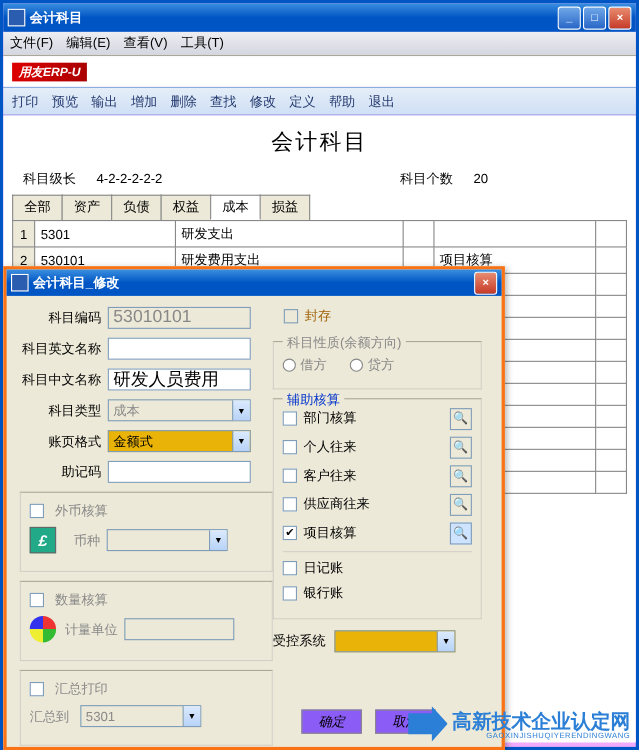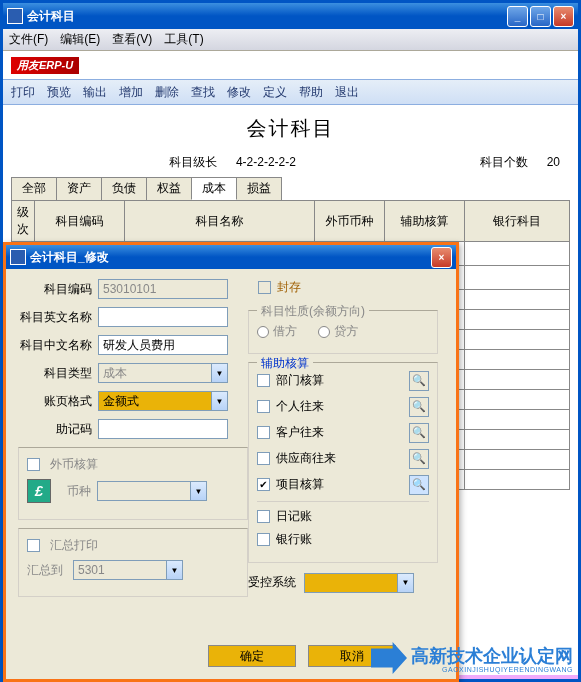--- a/index.html
+++ b/index.html
@@ -18,40 +18,40 @@
 .menubar span { color: #000; }
 
 .logobar { height: 28px; background: #fff; display: flex; align-items: center; padding: 0 8px; }
 .logobox { padding: 1px 6px; background: linear-gradient(to right, #d00, #a00); color: #fff; font-weight: bold; font-style: italic; font-size: 11px; }
 
 .toolbar { height: 26px; background: linear-gradient(to bottom, #e5eef8, #cfdff5); display: flex; align-items: center; padding: 0 8px; gap: 12px; border-top: 1px solid #8caee0; border-bottom: 1px solid #8caee0; }
 .toolbar span { color: #243a6f; }
 
 .content { background: #fff; height: 570px; padding: 6px 8px; position: relative; }
 .pagetitle { text-align: center; font-size: 20px; font-family: "SimSun"; padding: 4px 0 10px 0; letter-spacing: 2px; }
-.inforow { display: flex; gap: 24px; padding: 2px 10px; font-size: 13px; justify-content: flex-end; }
+.inforow { display: flex; gap: 56px; padding: 2px 10px; font-size: 13px; }
 .inforow .lbl { margin-right: 12px; }
 
 .tabs { display: flex; margin-top: 4px; }
 .tab { border: 1px solid #888; border-bottom: none; padding: 2px 10px; background: #ece9d8; margin-right: -1px; }
 .tab.active { background: #fff; border-bottom: 1px solid #fff; position: relative; z-index: 2; }
 
 .grid { border: 1px solid #888; border-collapse: collapse; width: 100%; }
 .grid th, .grid td { border: 1px solid #888; padding: 3px 5px; text-align: left; background: #fff; height: 20px; font-size: 12px; }
 .grid th { background: #ece9d8; text-align: center; font-weight: normal; }
 .grid .rowh { background: #ece9d8; text-align: center; width: 20px; }
 
 
 .dialog { position: absolute; left: 3px; top: 242px; width: 456px; height: 440px; border: 3px solid #f97316; background: #ece9d8; z-index: 100; box-shadow: 2px 2px 6px rgba(0,0,0,.3); }
 .dialog .titlebar { height: 24px; }
 .dbody { padding: 10px 12px; position: relative; height: 410px; }
 
 .formrow { display: flex; align-items: center; margin-bottom: 8px; }
 .formrow .flbl { width: 74px; text-align: right; margin-right: 6px; color: #000; }
-.txt { border: 1px solid #7f9db9; height: 20px; padding: 1px 4px; background: #fff; width: 130px; font-size: 12px; }
+.txt { border: 1px solid #7f9db9; height: 20px; padding: 1px 4px; background: #fff; width: 130px; font-size: 16px; }
 .txt.dis { background: #ece9d8; color: #888; }
 .sel { border: 1px solid #7f9db9; height: 20px; background: #eab308; width: 130px; display: flex; align-items: center; justify-content: space-between; padding-left: 4px; }
 .sel .arrow { width: 16px; height: 18px; background: linear-gradient(#dbeafd,#b8d3f7); border-left: 1px solid #7f9db9; display: flex; align-items: center; justify-content: center; font-size: 8px; }
 
 .leftcol { width: 230px; float: left; }
 .rightcol { width: 190px; float: left; }
 
 .fieldset { border: 1px solid #d4d0c8; border-top: 1px solid #aca899; padding: 8px 8px; margin-bottom: 8px; position: relative; }
 .fieldset .leg { position: absolute; top: -8px; left: 8px; background: #ece9d8; padding: 0 4px; color: #888; }
 .fieldset.active .leg { color: #0033cc; }
@@ -59,21 +59,21 @@
 .chk { display: flex; align-items: center; margin-bottom: 6px; gap: 6px; }
 .chkbox { width: 13px; height: 13px; border: 1px solid #7f9db9; background: #fff; display: inline-flex; align-items: center; justify-content: center; font-size: 10px; line-height: 10px; }
 .chk .zoom { width: 20px; height: 20px; border: 1px solid #7f9db9; background: #ece9d8; margin-left: auto; display: flex; align-items: center; justify-content: center; font-size: 11px; }
 .radio { display: inline-flex; align-items: center; gap: 4px; color: #888; margin-right: 18px; }
 .radiob { width: 12px; height: 12px; border: 1px solid #888; border-radius: 50%; background: #fff; }
 
 .icon-pound { width: 24px; height: 24px; background: #2a8; border: 1px solid #666; display: flex; align-items: center; justify-content: center; color: #fff; font-style: italic; font-weight: bold; font-size: 14px; }
 .icon-pie { width: 24px; height: 24px; border-radius: 50%; background: conic-gradient(#e33 0 90deg, #3b3 90deg 180deg, #ee3 180deg 270deg, #33e 270deg 360deg); }
 
 .btnrow { position: absolute; bottom: 12px; right: 60px; display: flex; gap: 12px; }
-.btn { width: 88px; height: 22px; border: 1px solid #888; background: #eab308; display: flex; align-items: center; justify-content: center; }
+.btn { width: 55px; height: 22px; border: 1px solid #888; background: #8b5cf6; display: flex; align-items: center; justify-content: center; font-style: italic; }
 
 .watermark { position: absolute; right: 8px; bottom: 8px; display: flex; align-items: center; gap: 4px; z-index: 200; justify-content: flex-end; }
 .wm-icon { width: 36px; height: 32px; background: #2b7fd6; clip-path: polygon(0 20%, 60% 20%, 60% 0, 100% 50%, 60% 100%, 60% 80%, 0 80%); }
 .wm-text { color: #2b7fd6; font-size: 18px; font-weight: bold; font-family: "Microsoft YaHei", sans-serif; }
 .wm-sub { font-size: 7px; color: #2b7fd6; letter-spacing: 0.5px; text-align: right; margin-top: -2px; }
 </style>
 </head>
 <body>
 
 <div class="mainwin">
@@ -122,28 +122,20 @@
       <div class="tab">全部</div>
       <div class="tab">资产</div>
       <div class="tab">负债</div>
       <div class="tab">权益</div>
       <div class="tab active">成本</div>
       <div class="tab">损益</div>
     </div>
 
     <table class="grid">
       <tbody>
-          <tr>
-        <th class="rowh">级次</th>
-        <th style="width:90px">科目编码</th>
-        <th style="width:190px">科目名称</th>
-        <th style="width:70px">外币币种</th>
-        <th style="width:80px">辅助核算</th>
-        <th>银行科目</th>
-      </tr>
       <tr>
         <td class="rowh">1</td>
         <td>5301</td>
         <td>研发支出</td>
         <td></td>
         <td></td>
         <td></td>
       </tr>
       <tr>
         <td class="rowh">2</td>
@@ -287,20 +279,31 @@
         <div class="formrow">
           <div class="icon-pound">£</div>
           <div style="width:40px;text-align:right;margin-right:6px;color:#888">币种</div>
           <div class="sel" style="background:#ece9d8;width:110px">
               <span></span>
               <div class="arrow">▼</div>
             </div>
         </div>
       </div>
 
+      <div class="fieldset">
+        <div class="chk">
+            <div class="chkbox"></div>
+            <span class="leg" style="position:static;color:#888">数量核算</span>
+          </div>
+        <div class="formrow">
+          <div class="icon-pie"></div>
+          <div style="width:56px;text-align:right;margin-right:6px;color:#888">计量单位</div>
+          <input class="txt dis" style="width: 100px;" readonly="">
+        </div>
+      </div>
 
       <div class="fieldset">
         <div class="chk">
             <div class="chkbox"></div>
             <span class="leg" style="position:static;color:#888">汇总打印</span>
           </div>
         <div class="formrow">
           <div style="width:46px;color:#888">汇总到</div>
           <div class="sel" style="background:#ece9d8;width:110px">
               <span style="color:#888">5301</span>

